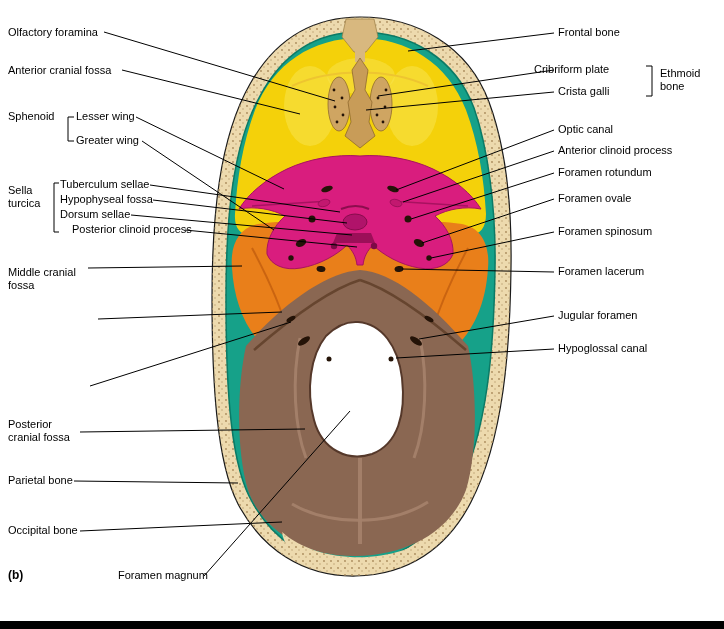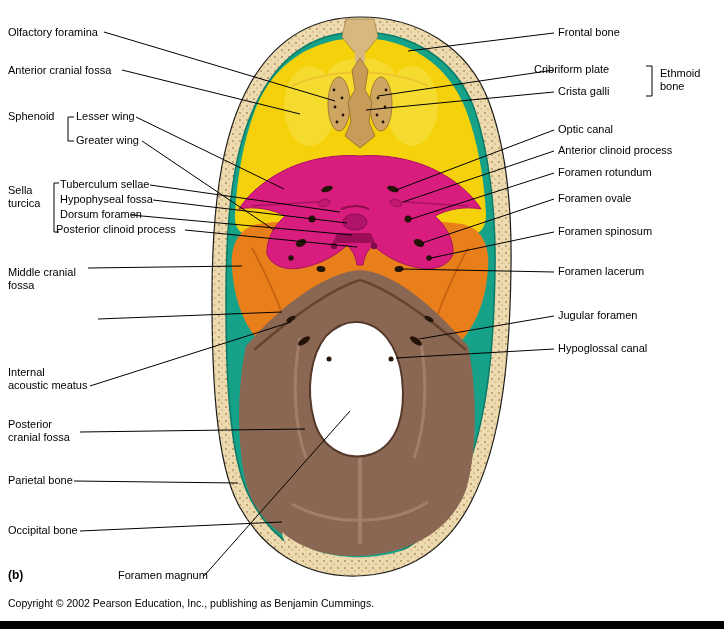--- a/index.html
+++ b/index.html
@@ -146,26 +146,24 @@
 
   <div class="lbl" style="left:8px;top:20px">Olfactory foramina</div>
   <div class="lbl" style="left:8px;top:58px">Anterior cranial fossa</div>
   <div class="lbl" style="left:8px;top:104px">Sphenoid</div>
   <div class="lbl" style="left:76px;top:104px">Lesser wing</div>
   <div class="lbl" style="left:76px;top:128px">Greater wing</div>
   <div class="lbl" style="left:8px;top:178px;width:44px">Sella
 turcica</div>
   <div class="lbl" style="left:60px;top:172px">Tuberculum sellae</div>
   <div class="lbl" style="left:60px;top:187px">Hypophyseal fossa</div>
-  <div class="lbl" style="left:60px;top:202px">Dorsum foramen</div>
-  <div class="lbl" style="left:56px;top:217px">Posterior clinoid process</div>
+  <div class="lbl" style="left:60px;top:202px">Dorsum sellae</div>
+  <div class="lbl" style="left:72px;top:217px">Posterior clinoid process</div>
   <div class="lbl" style="left:8px;top:260px">Middle cranial
 fossa</div>
-  <div class="lbl" style="left:8px;top:360px">Internal
-acoustic meatus</div>
   <div class="lbl" style="left:8px;top:412px">Posterior
 cranial fossa</div>
   <div class="lbl" style="left:8px;top:468px">Parietal bone</div>
   <div class="lbl" style="left:8px;top:518px">Occipital bone</div>
   <div class="lbl" style="left:118px;top:563px">Foramen magnum</div>
 
   <div class="lbl" style="left:558px;top:20px">Frontal bone</div>
   <div class="lbl" style="left:534px;top:57px">Cribriform plate</div>
   <div class="lbl" style="left:558px;top:79px">Crista galli</div>
   <div class="lbl" style="left:660px;top:61px">Ethmoid
@@ -173,16 +171,15 @@
   <div class="lbl" style="left:558px;top:117px">Optic canal</div>
   <div class="lbl" style="left:558px;top:138px">Anterior clinoid process</div>
   <div class="lbl" style="left:558px;top:160px">Foramen rotundum</div>
   <div class="lbl" style="left:558px;top:186px">Foramen ovale</div>
   <div class="lbl" style="left:558px;top:219px">Foramen spinosum</div>
   <div class="lbl" style="left:558px;top:259px">Foramen lacerum</div>
   <div class="lbl" style="left:558px;top:303px">Jugular foramen</div>
   <div class="lbl" style="left:558px;top:336px">Hypoglossal canal</div>
 
   <div class="panel" style="left:8px;top:562px">(b)</div>
-  <div class="copyright" style="left:8px;top:591px">Copyright © 2002 Pearson Education, Inc., publishing as Benjamin Cummings.</div>
   <div class="bottom-bar"></div>
 
 </div>
 
 </body></html>

